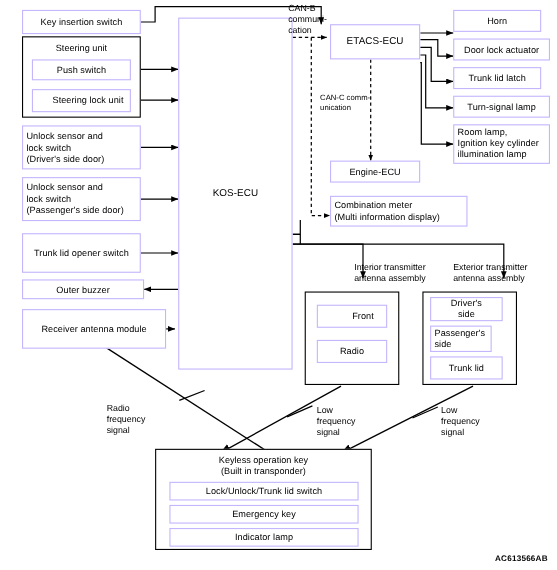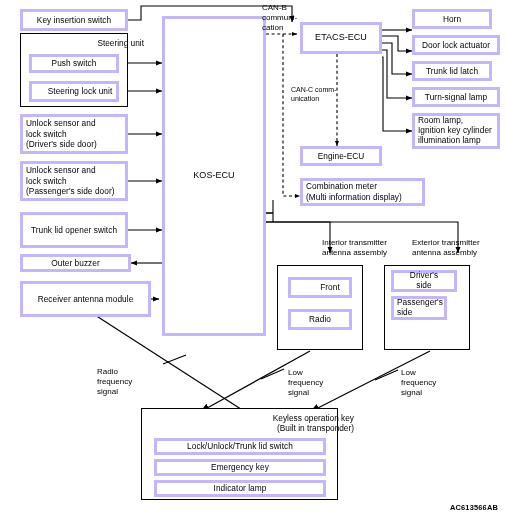--- a/index.html
+++ b/index.html
@@ -11,21 +11,21 @@
     position:relative;
     width:506px;
     height:518px;
     background:#fff;
     overflow:hidden;
   }
   
   .box{
     position:absolute;
     box-sizing:border-box;
-    border:3px solid #c4b5fd;
+    border:1px solid #c4b5fd;
     background:#fff;
     display:flex;
     align-items:center;
     justify-content:center;
     text-align:center;
     font-size:8.3px;
     line-height:1.28;
     letter-spacing:0.05px;
   }
   .box.left-align{
@@ -35,24 +35,23 @@
   }
   .group{
     position:absolute;
     box-sizing:border-box;
     border:1px solid #000;
     background:#fff;
   }
   .grp-title{
     position:absolute;
     left:0;right:16px;
-    text-align:right;
+    text-align:center;
     font-size:8.3px;
     line-height:1.25;
-    margin-left:16px;
   }
   .lbl{
     position:absolute;
     font-size:8px;
     line-height:1.24;
     white-space:pre;
     color:#000;
   }
   svg.wires{
     position:absolute;
@@ -191,20 +190,21 @@
 
   <div class="group" style="left:277px;top:265px;width:86px;height:85px;"></div>
   <div class="box" style="left:288px;top:277px;width:64px;height:21px;padding-left:20px;">Front</div>
   <div class="box" style="left:288px;top:309px;width:64px;height:21px;">Radio</div>
 
   <div class="group" style="left:384px;top:265px;width:86px;height:85px;"></div>
   <div class="box" style="left:391px;top:270px;width:66px;height:22px;white-space:pre-line;line-height:1.15;">Driver's
 side</div>
   <div class="box left-align" style="left:391px;top:296px;width:56px;height:24px;white-space:pre-line;line-height:1.15;">Passenger's
 side</div>
+  <div class="box" style="left:391px;top:324px;width:66px;height:21px;">Trunk lid</div>
 
   <div class="lbl" style="left:97px;top:367px;">Radio
 frequency
 signal</div>
   <div class="lbl" style="left:288px;top:368px;">Low
 frequency
 signal</div>
   <div class="lbl" style="left:401px;top:368px;">Low
 frequency
 signal</div>

